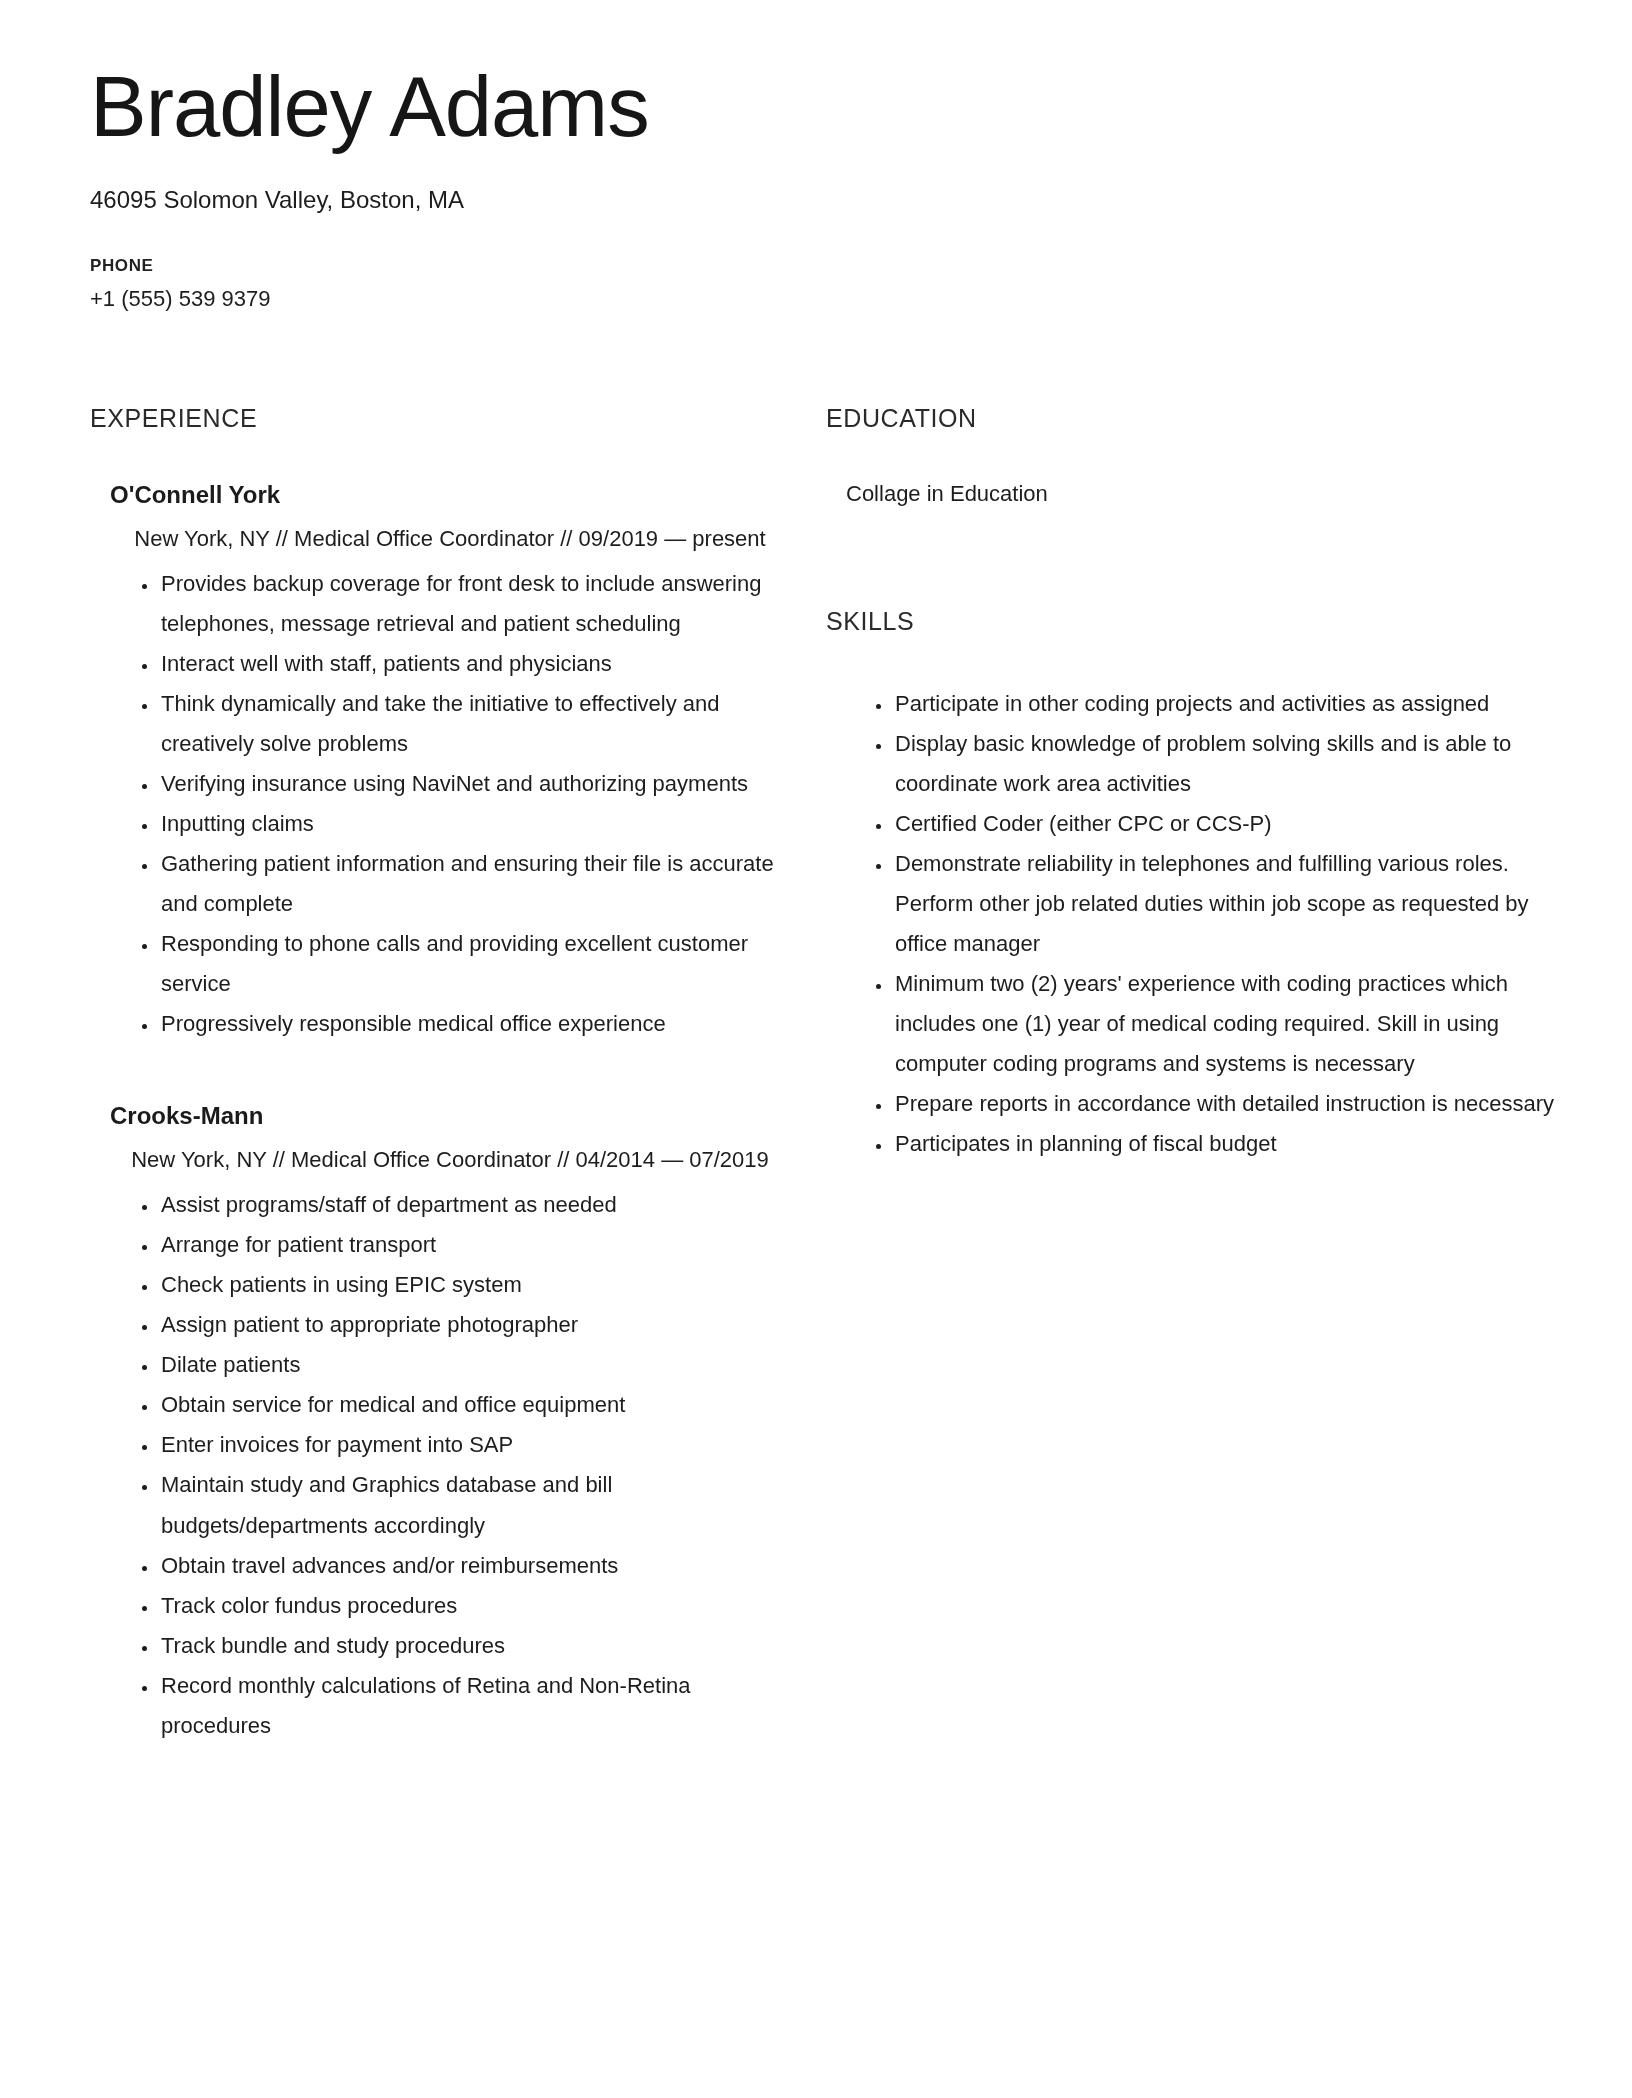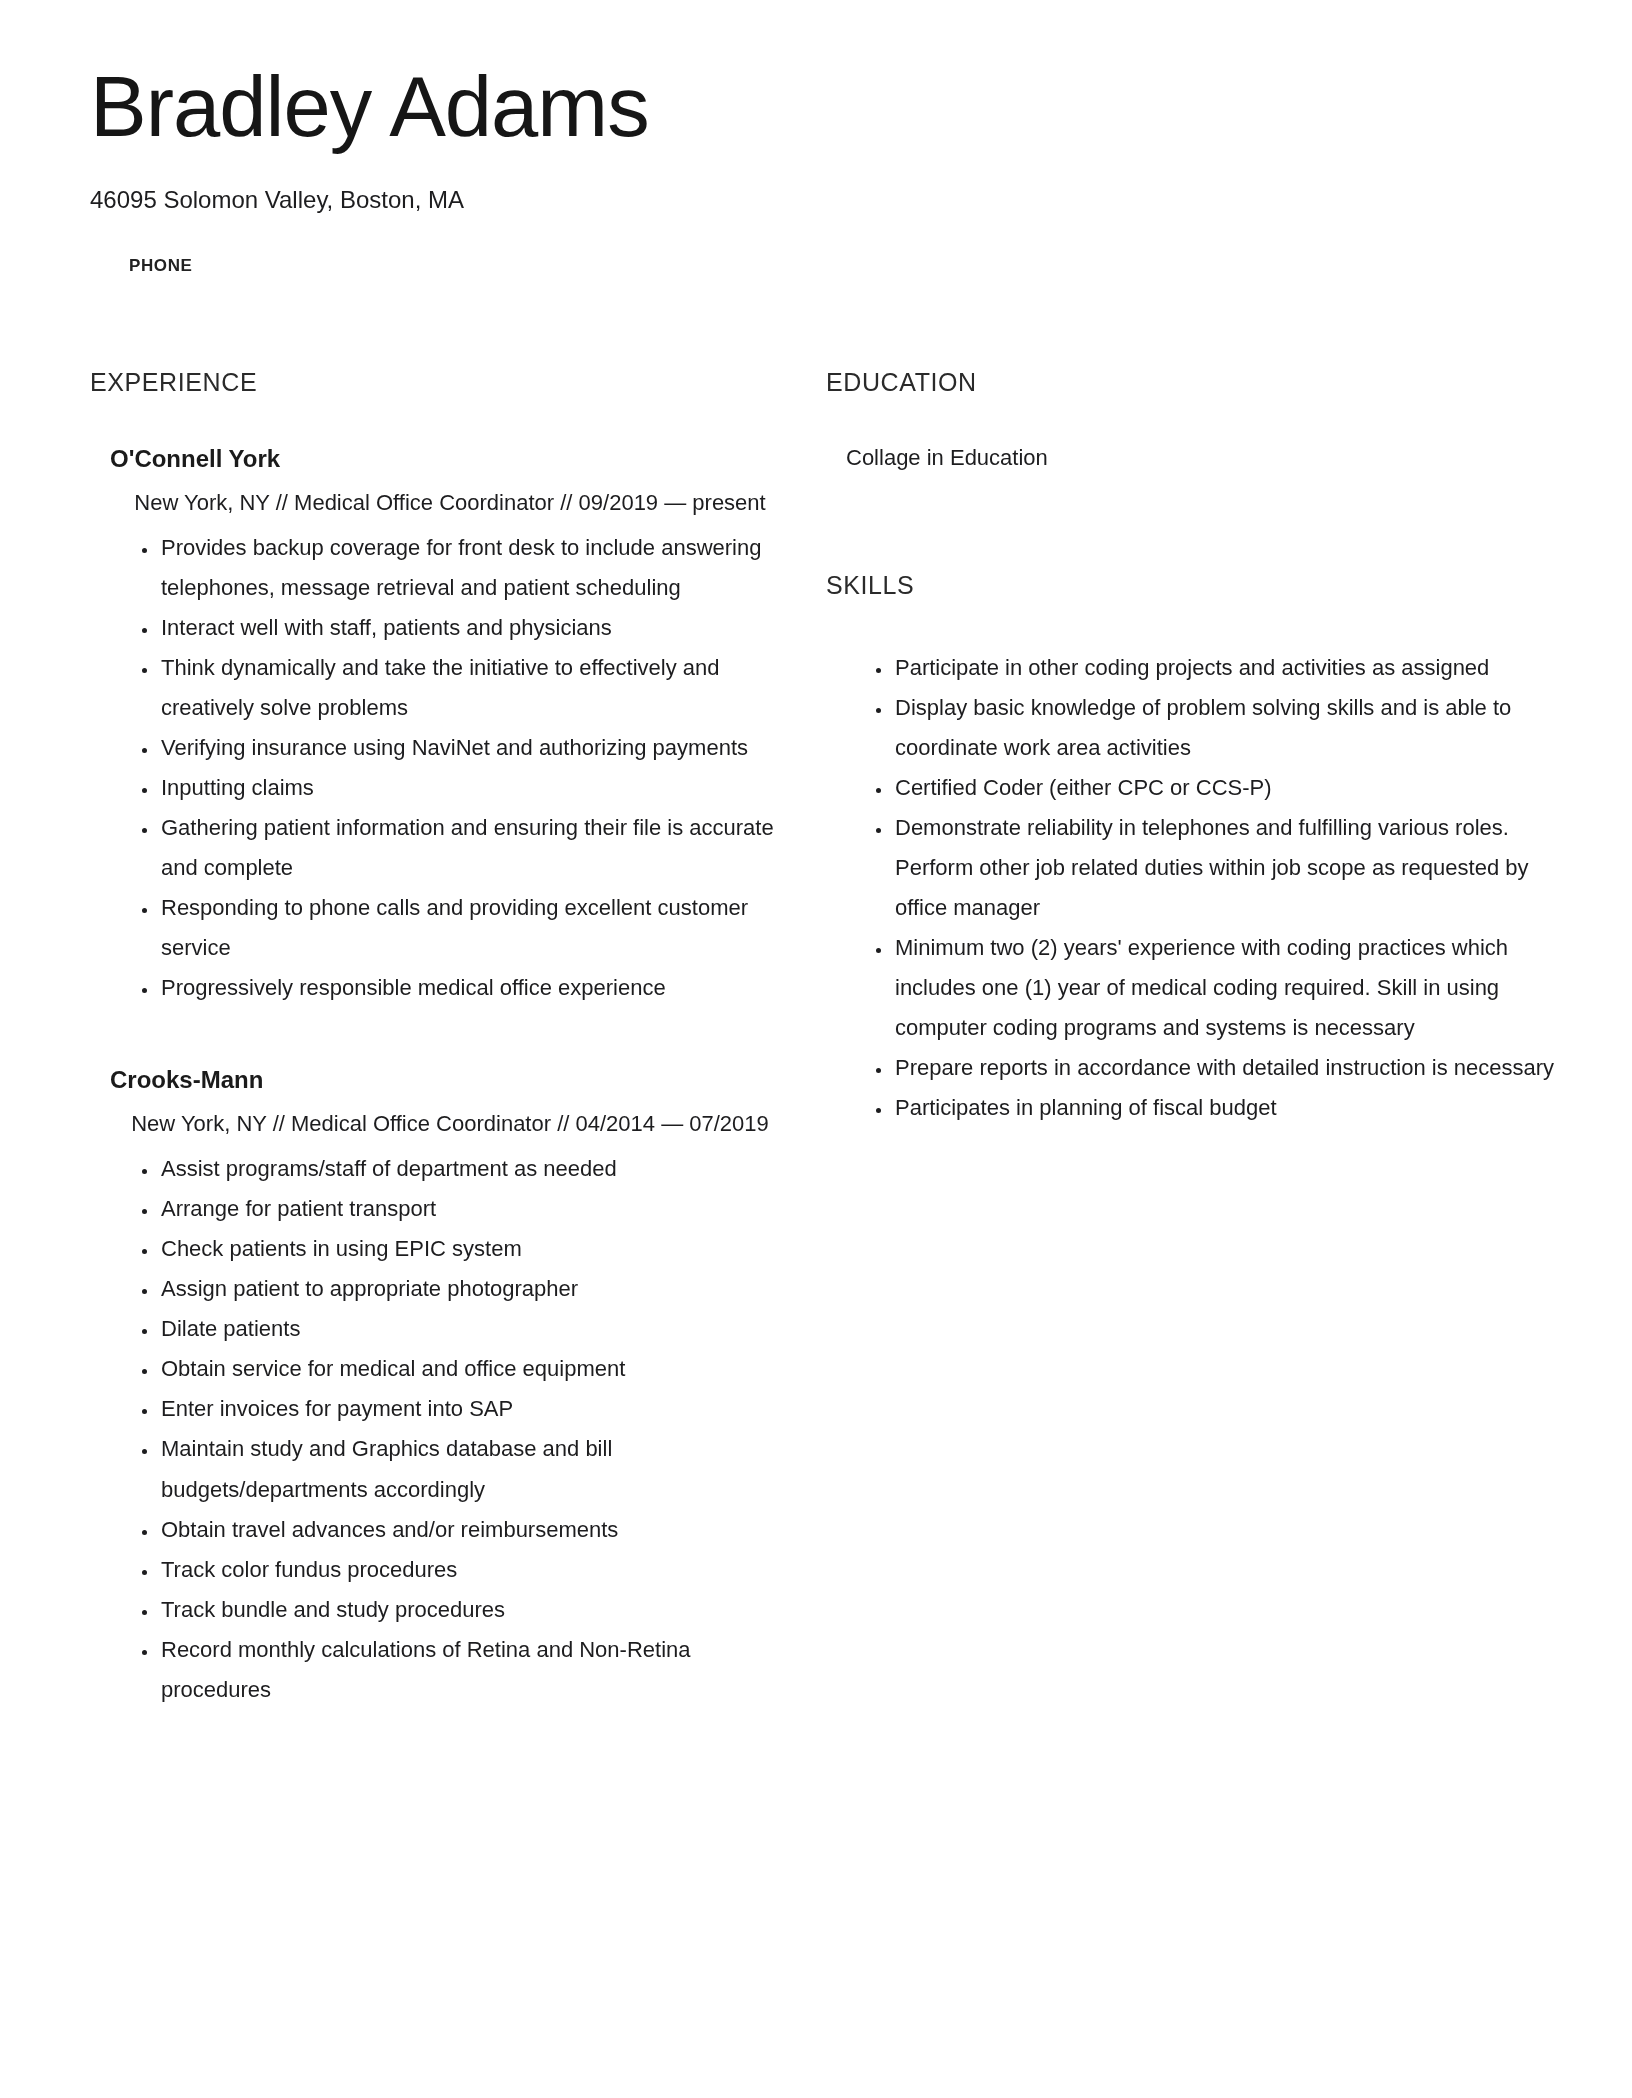--- a/index.html
+++ b/index.html
@@ -31,21 +31,20 @@
     font-size: 24px;
     color: #1d1d1f;
     margin-bottom: 42px;
   }
   .phone-label {
     font-size: 17px;
     font-weight: 700;
     letter-spacing: 0.6px;
     color: #222;
     margin-bottom: 10px;
-    margin-left: 39px;
   }
   .phone-number {
     font-size: 22px;
     color: #1d1d1f;
   }
   header.resume-header { margin-bottom: 92px; }
 
   
   .columns {
     display: grid;
@@ -100,20 +99,21 @@
 </style>
 </head>
 <body>
 
 <div class="page">
 
   <header class="resume-header">
     <h1 class="candidate-name">Bradley Adams</h1>
     <p class="candidate-address">46095 Solomon Valley, Boston, MA</p>
     <p class="phone-label">PHONE</p>
+    <p class="phone-number">+1 (555) 539 9379</p>
   </header>
 
   <div class="columns">
 
     <div class="col col-left">
       <section class="experience-section">
         <h2 class="section-title">EXPERIENCE</h2>
 
         <article class="job">
           <h3 class="entry-title">O'Connell York</h3>

